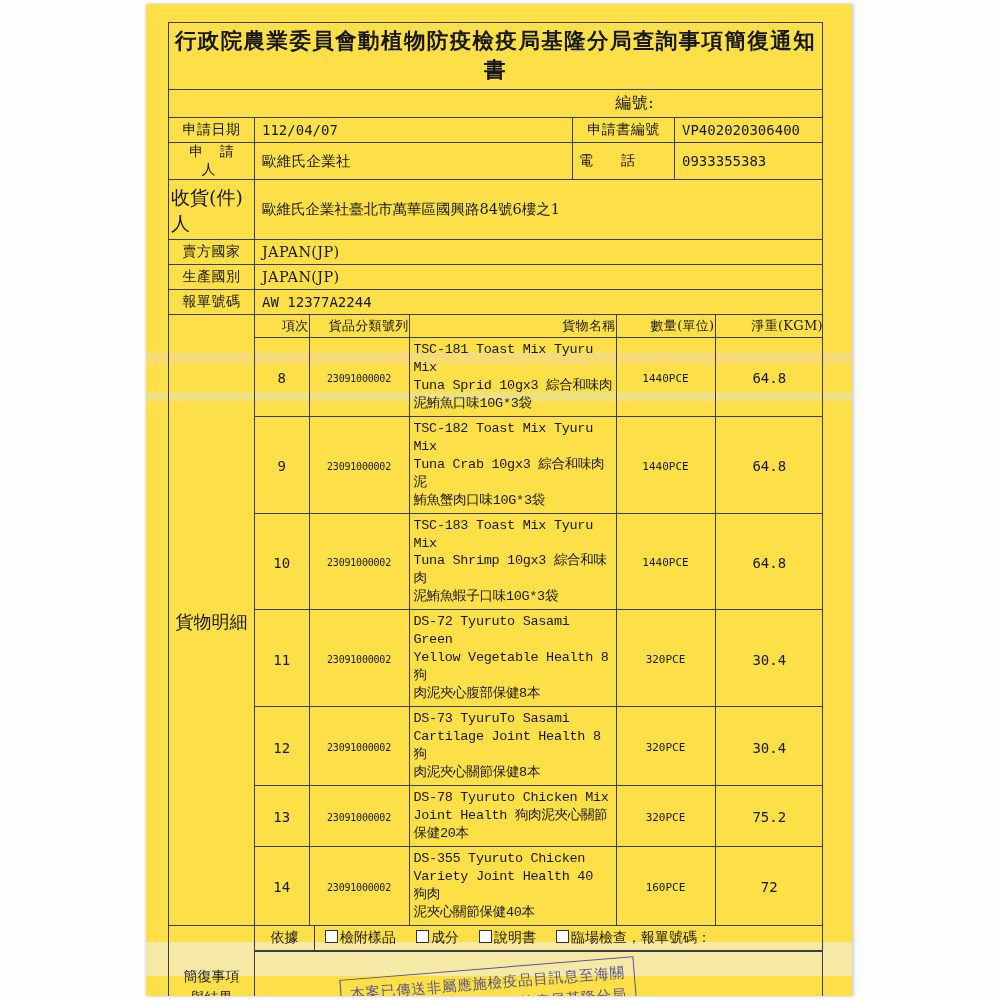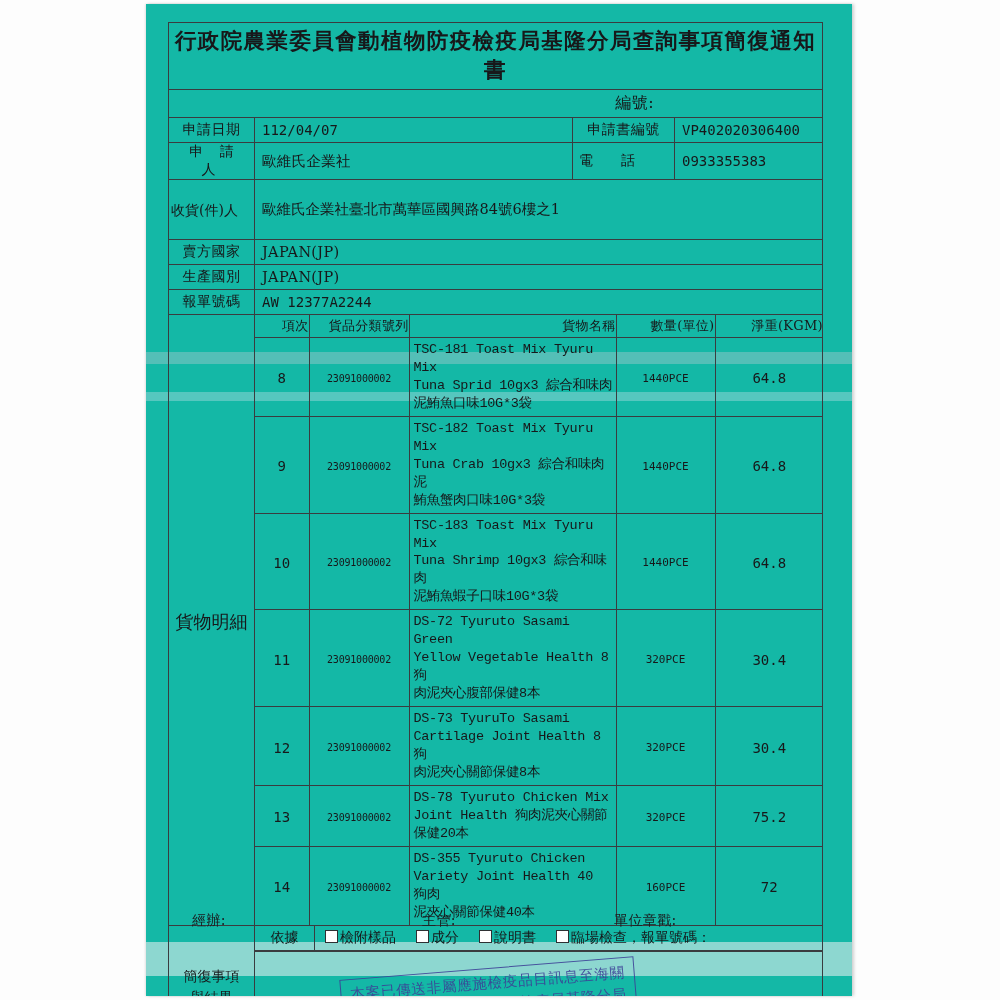--- a/index.html
+++ b/index.html
@@ -19,21 +19,21 @@
     background: #fdfdfd;
   }
 
   
   #sheet {
     position: absolute;
     left: 146px;
     top: 4px;
     width: 706px;
     height: 992px;
-    background: #14b8a6;
+    background: #fde047;
     box-shadow: 2px 0 3px rgba(0,0,0,0.18), -1px 0 2px rgba(0,0,0,0.10);
     overflow: hidden;
   }
 
   
   .scan-tint {
     position: absolute;
     left: 0; right: 0;
     pointer-events: none;
   }
@@ -102,21 +102,21 @@
   }
   .val-mono {
     font-family: "DejaVu Sans Mono", "Liberation Mono", monospace;
     font-size: 14px;
     letter-spacing: 0px;
   }
 
   .recv-lbl {
     text-align: left;
     padding-left: 2px !important;
-    font-size: 14px;
+    font-size: 19px;
     vertical-align: top;
     padding-top: 3px !important;
     height: 56px;
   }
   .recv-val {
     vertical-align: middle;
     padding-left: 7px !important;
     font-size: 14.5px;
   }
 
@@ -420,20 +420,15 @@
               <div>本案已傳送非屬應施檢疫品目訊息至海關</div>
               <div>行政院農委會動植物防疫檢疫局基隆分局</div>
             </div>
           </td>
         </tr>
 
       </tbody>
         </table>
     </div>
 
-    <div id="footer">
-      <span class="sig-1">經辦:</span>
-      <span class="sig-2">主管:</span>
-      <span class="sig-3">單位章戳:</span>
-    </div>
 
   </div>
 </div>
 
 </body></html>

